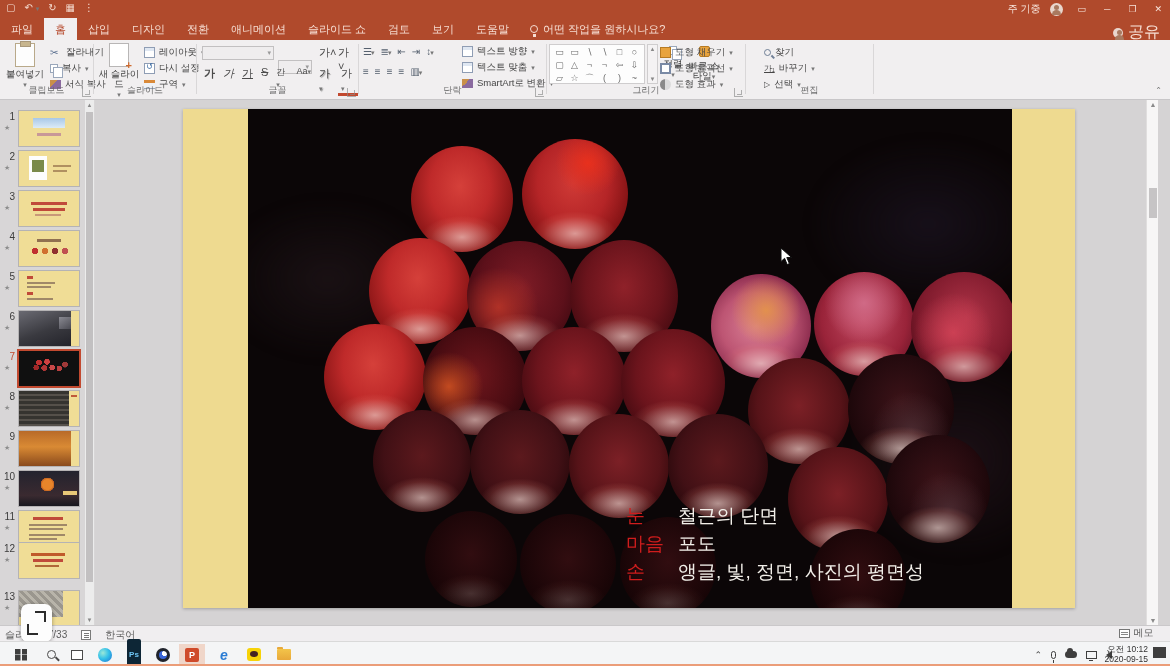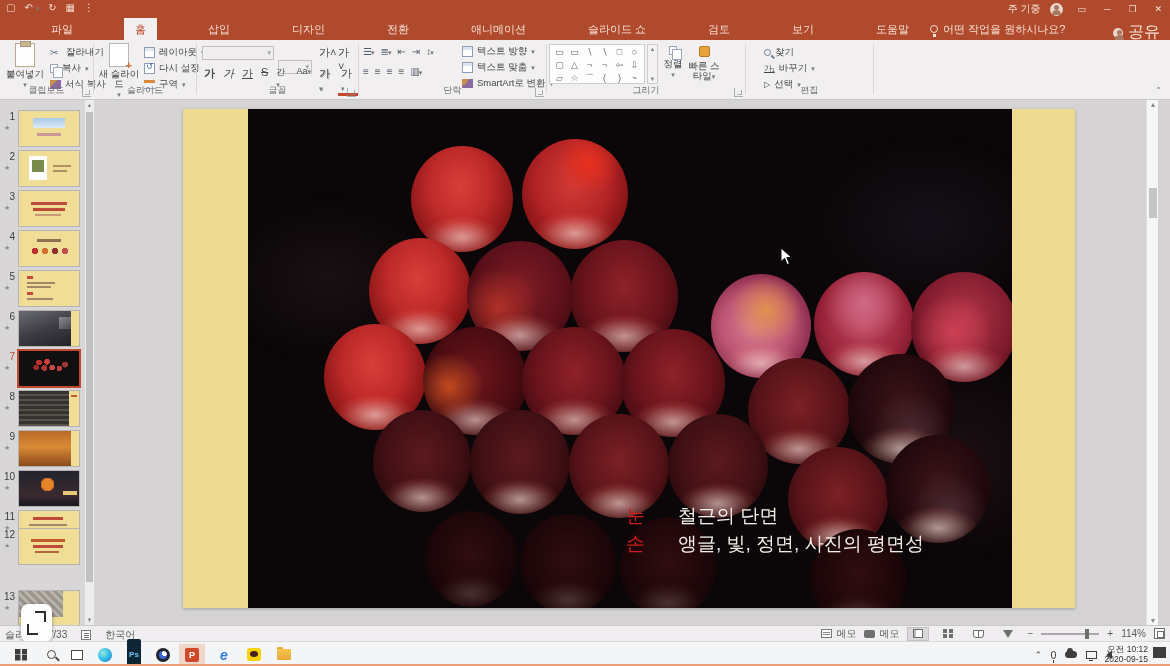--- a/index.html
+++ b/index.html
@@ -13,21 +13,21 @@
   #qat{left:6px;top:2px;display:flex;gap:9px;color:#f3d9cd;font-size:10px;}
   #win-title{left:0;top:3px;width:1170px;text-align:center;font-size:10px;color:#fbeee8;}
   #tb-right{right:4px;top:0;height:18px;display:flex;align-items:center;gap:10px;color:#f7e4db;}
   .avatar{width:13px;height:13px;border-radius:50%;background:#e9d6cd;position:relative;}
   .avatar::before{content:"";position:absolute;left:4px;top:2px;width:5px;height:5px;border-radius:50%;background:#a9795f;}
   .avatar::after{content:"";position:absolute;left:2px;top:7px;width:9px;height:5px;border-radius:5px 5px 0 0;background:#a9795f;}
   .winbtn{font-size:9px;padding:0 4px;}
 
   
   #tabrow{left:0;top:18px;width:1170px;height:22px;background:#b04a2c;display:flex;align-items:stretch;font-size:11px;}
-  .tab{color:#f6ddd2;padding:4px 11px 0 11px;cursor:default;margin-left:40px;}
+  .tab{color:#f6ddd2;padding:4px 11px 0 11px;cursor:default;}
   .tab.selected{background:#f1eff0;color:#b6492c;}
   #tellme{display:flex;align-items:center;gap:5px;color:#f6ddd2;padding:0 10px;}
   .bulb{width:8px;height:8px;border:1px solid #f6ddd2;border-radius:50%;position:relative;}
   .bulb::after{content:"";position:absolute;left:2px;top:8px;width:3px;height:3px;background:#f6ddd2;}
   #share{position:absolute;right:10px;top:22px;display:flex;gap:5px;align-items:center;color:#f6ddd2;}
 
   
   #ribbon{left:0;top:40px;width:1170px;height:60px;background:#f1eff0;border-bottom:1px solid #c8c6c8;}
   .rgroup{position:absolute;top:0;height:59px;}
   .rsep{position:absolute;top:4px;width:1px;height:50px;background:#d9d7d8;}
@@ -110,21 +110,21 @@
   #cursor{position:absolute;left:597px;top:138px;}
   #vscroll{position:absolute;right:0;top:0;width:12px;height:525px;background:#f7f6f6;border-left:1px solid #e0dede;}
   #vscroll .arr{position:absolute;left:0;width:12px;font-size:7px;color:#8a8a8a;text-align:center;}
   #vthumb{position:absolute;left:2px;top:88px;width:8px;height:30px;background:#c6c4c5;}
 
   
   #statusbar{left:0;top:625px;width:1170px;height:16px;background:#f0eef0;border-top:1px solid #cac8ca;font-size:10px;color:#5c5c5c;}
   #sb-left{position:absolute;left:5px;top:2px;display:flex;gap:14px;align-items:center;}
   .acc-ico{display:inline-block;width:10px;height:10px;border:1px solid #7a7a7a;background:#fff;position:relative;}
   .acc-ico::after{content:"";position:absolute;left:2px;top:2px;width:5px;height:1px;background:#7a7a7a;box-shadow:0 2px 0 #7a7a7a,0 4px 0 #7a7a7a;}
-  #sb-right{position:absolute;right:5px;top:0;height:15px;display:flex;align-items:center;gap:8px;}
+  #sb-right{position:absolute;right:5px;top:0;height:15px;display:flex;align-items:center;gap:8px;flex-direction:column;}
   .note-ico{display:inline-block;width:11px;height:9px;border:1px solid #767676;background:#fff;position:relative;}
   .note-ico::after{content:"";position:absolute;left:1px;top:2px;width:7px;height:1px;background:#888;box-shadow:0 2px 0 #888;}
   .cmt-ico{display:inline-block;width:11px;height:8px;border-radius:2px;background:#6e6e6e;position:relative;}
   .cmt-ico::after{content:"";position:absolute;left:2px;bottom:-3px;border:3px solid transparent;border-top-color:#6e6e6e;border-left-width:2px;border-right-width:2px;}
   .vbtn{width:22px;height:14px;display:flex;align-items:center;justify-content:center;}
   .vbtn.on{background:#dad8da;border:1px solid #c2c0c2;}
   .vb1{width:10px;height:9px;border:1px solid #6e6e6e;background:linear-gradient(90deg,#bcbcbc 30%,#fff 30%);}
   .vb2{width:10px;height:9px;background:
        linear-gradient(#6e6e6e,#6e6e6e) 0 0/4px 4px no-repeat,linear-gradient(#6e6e6e,#6e6e6e) 6px 0/4px 4px no-repeat,
        linear-gradient(#6e6e6e,#6e6e6e) 0 5px/4px 4px no-repeat,linear-gradient(#6e6e6e,#6e6e6e) 6px 5px/4px 4px no-repeat;}
@@ -361,20 +361,39 @@
         <span class="f-fill fillico" style="display:inline-block;margin-top:3px;border-radius:2px"></span>
         <div class="cap"><span>빠른 스타일</span><span class="dd">▾</span></div>
       </div>
 
       <div class="smallcol" style="left:124px;top:6px" id="draw-right" hidden=""></div>
       <div class="glabel">그리기</div>
       <div class="launch"></div>
     </div>
     <div class="rsep" style="left:745px"></div>
 
+    <div class="rgroup" style="left:660px;width:86px">
+      <div class="smallcol" style="left:0;top:6px" id="draw-right2">
+          <div class="sbtn">
+            <span class="mi fillico f-fill"></span>
+            <span>도형 채우기</span>
+            <span class="dd">▾</span>
+          </div>
+          <div class="sbtn">
+            <span class="mi fillico f-line"></span>
+            <span>도형 윤곽선</span>
+            <span class="dd">▾</span>
+          </div>
+          <div class="sbtn">
+            <span class="mi fillico f-eff"></span>
+            <span>도형 효과</span>
+            <span class="dd">▾</span>
+          </div>
+        </div>
+    </div>
 
     <div class="rgroup" style="left:746px;width:127px">
       <div class="smallcol" style="left:18px;top:6px" id="edit-items">
           <div class="sbtn">
             <span class="mag"></span>
             <span>찾기</span>
           </div>
           <div class="sbtn">
             <span style="font-size: 8px; text-decoration: underline;">가₁</span>
             <span>바꾸기</span>
@@ -490,21 +509,21 @@
           <div class="tnum">11</div>
           <div class="tstar">★</div>
           <div class="th t11">
             <i style="left: 14px; top: 6px; width: 30px; height: 3px; background: rgb(192, 74, 58);"></i>
             <i style="left: 10px; top: 13px; width: 38px; height: 2px; background: rgb(160, 136, 104);"></i>
             <i style="left: 10px; top: 17px; width: 34px; height: 2px; background: rgb(160, 136, 104);"></i>
             <i style="left: 10px; top: 23px; width: 36px; height: 2px; background: rgb(160, 136, 104);"></i>
             <i style="left: 10px; top: 27px; width: 28px; height: 2px; background: rgb(160, 136, 104);"></i>
           </div>
         </div>
-        <div class="trow" style="top: 428px;">
+        <div class="trow" style="top: 442px;">
           <div class="tnum">12</div>
           <div class="tstar">★</div>
           <div class="th t12">
             <i style="left: 12px; top: 10px; width: 34px; height: 3px; background: rgb(192, 90, 42);"></i>
             <i style="left: 14px; top: 16px; width: 30px; height: 3px; background: rgb(192, 74, 58);"></i>
             <i style="left: 16px; top: 22px; width: 24px; height: 2px; background: rgb(176, 104, 56);"></i>
           </div>
         </div>
         <div class="trow" style="top: 490px; padding-left: 37px;">
           <div class="tnum">13</div>
@@ -554,20 +573,24 @@
             <div class="bead faint" style="left: 272px; top: 405.08px; width: 96px; height: 99.84px;"></div>
             <div class="bead faint" style="left: 372px; top: 408.08px; width: 96px; height: 99.84px;"></div>
             <div class="bead faint" style="left: 562px; top: 420.08px; width: 96px; height: 99.84px;"></div>
           </div>
         <div id="caption">
             <div class="cline">
               <span class="clabel">눈</span>
               <span class="ctext">철근의 단면</span>
             </div>
             <div class="cline">
+              <span class="clabel">마음</span>
+              <span class="ctext">포도</span>
+            </div>
+            <div class="cline">
               <span class="clabel">손</span>
               <span class="ctext">앵글, 빛, 정면, 사진의 평면성</span>
             </div>
           </div>
       </div>
       <div id="cursor">
         <svg width="13" height="19" viewBox="0 0 13 19">
             <path d="M1 1 L1 14.5 L4.6 11.3 L7.2 17.6 L9.4 16.6 L6.8 10.5 L11.6 10.5 Z" fill="#fff" stroke="#111" stroke-width="1"></path>
           </svg>
       </div>

